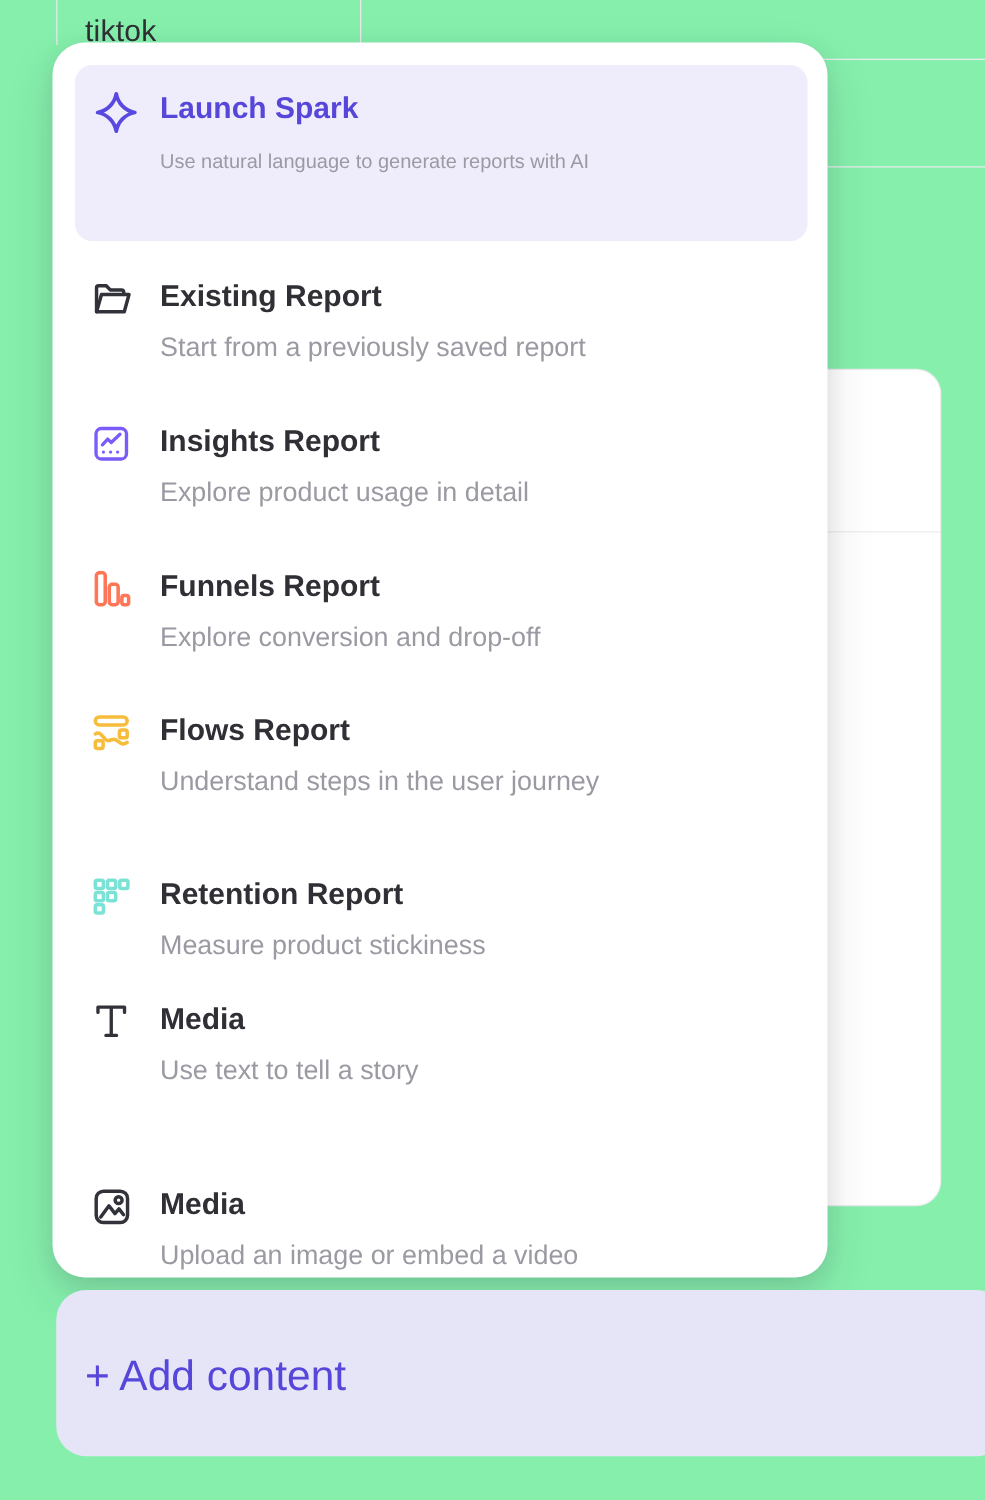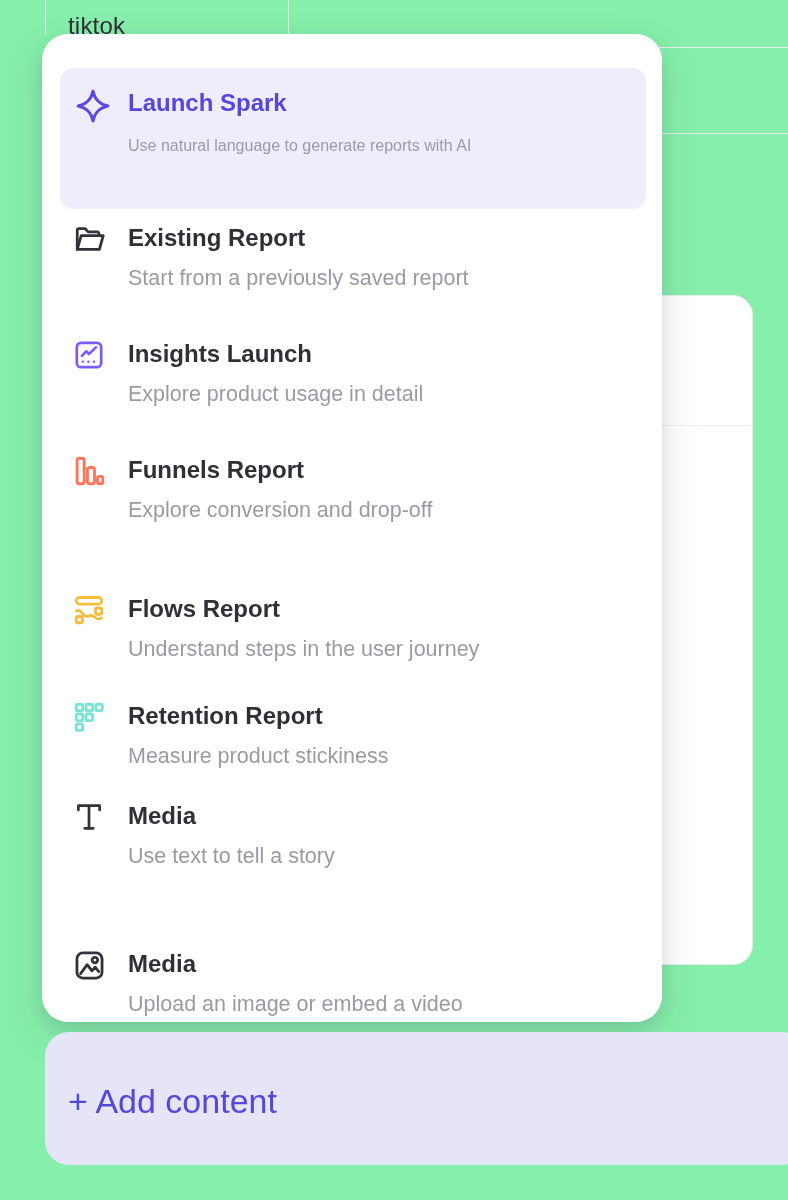--- a/index.html
+++ b/index.html
@@ -14,21 +14,21 @@
   .bg-card { position:absolute; left:560px; top:295px; width:193px; height:670px;
              border:1.5px solid #ececee; border-radius:20px; background:#ffffff; }
   .bg-card-divider { position:absolute; left:0; right:0; top:129px; border-top:1.5px solid #ececee; }
 
   
   .menu-panel { position:absolute; left:42px; top:34px; width:620px; height:988px;
                 background:#ffffff; border-radius:26px;
                 box-shadow:0 6px 16px rgba(40,40,60,.10), 0 16px 40px rgba(40,40,60,.12); }
 
   .spark-item { position:absolute; left:18px; top:18px; width:586px; height:141px;
-                border-radius:14px; cursor:pointer;margin-top:16px; }
+                border-radius:14px; cursor:pointer; }
   .spark-item .item-icon { position:absolute; left:14px; top:19px; }
   .spark-item .item-title { position:absolute; left:68px; top:21px; font-size:24px; font-weight:700; }
   .spark-item .item-sub { position:absolute; left:68px; top:62px; width:486px;
                           font-size:16px; line-height:32px; color:#9b9aa3; font-weight:400; }
 
   .menu-row { position:absolute; left:18px; width:586px; height:86px; cursor:pointer; }
   .menu-row .item-icon { position:absolute; left:12px; top:0px; }
   .menu-row .item-title { position:absolute; left:68px; top:2px; font-size:24px; font-weight:600; color:#2f2f35; }
   .menu-row .item-sub { position:absolute; left:68px; top:44px; font-size:21.5px; color:#9b9aa3; font-weight:400; }
 
@@ -77,35 +77,35 @@
       <div class="menu-row" style="top: 304px;">
         <span class="item-icon" style="color: rgb(123, 92, 250);">
           <svg width="34" height="34" viewBox="0 0 24 24" fill="none" stroke="currentColor" stroke-linecap="round" stroke-linejoin="round" stroke-width="1.9">
      <rect x="3.4" y="3.4" width="17.2" height="17.2" rx="3"></rect>
      <path d="M7 12.6 L10 9.4 L12 11.3 L16.9 6.6"></path>
      <circle cx="7.6" cy="16.7" r="0.9" fill="currentColor" stroke="none"></circle>
      <circle cx="11.6" cy="16.7" r="0.9" fill="currentColor" stroke="none"></circle>
      <circle cx="15.6" cy="16.7" r="0.9" fill="currentColor" stroke="none"></circle>
           </svg>
         </span>
-        <div class="item-title">Insights Launch</div>
+        <div class="item-title">Insights Report</div>
         <div class="item-sub">Explore product usage in detail</div>
       </div>
       <div class="menu-row" style="top: 420px;">
         <span class="item-icon" style="color: rgb(255, 117, 87);">
           <svg width="34" height="34" viewBox="0 0 24 24" fill="none" stroke="currentColor" stroke-linecap="round" stroke-linejoin="round" stroke-width="2">
      <rect x="3.6" y="3" width="5" height="18" rx="1.6"></rect>
      <rect x="10.9" y="9.5" width="5" height="11.5" rx="1.6"></rect>
      <rect x="18" y="15.8" width="3.8" height="5.2" rx="1.3"></rect>
           </svg>
         </span>
         <div class="item-title">Funnels Report</div>
         <div class="item-sub">Explore conversion and drop-off</div>
       </div>
-      <div class="menu-row" style="top: 535px; margin-top: 24px;">
+      <div class="menu-row" style="top: 535px;">
         <span class="item-icon" style="color: rgb(246, 188, 60);">
           <svg width="34" height="34" viewBox="0 0 24 24" fill="none" stroke="currentColor" stroke-linecap="round" stroke-linejoin="round" stroke-width="2">
      <rect x="3" y="3.2" width="18" height="4.6" rx="2.3"></rect>
      <rect x="16.6" y="10.6" width="4.4" height="4.4" rx="1.2"></rect>
      <rect x="3" y="16.6" width="4.4" height="4.4" rx="1.2"></rect>
      <path d="M3 12.8 C7.2 10.2 7.4 18.4 12 16.2 C16.2 14.2 16.4 20.6 21 17.6"></path>
           </svg>
         </span>
         <div class="item-title">Flows Report</div>
         <div class="item-sub">Understand steps in the user journey</div>

